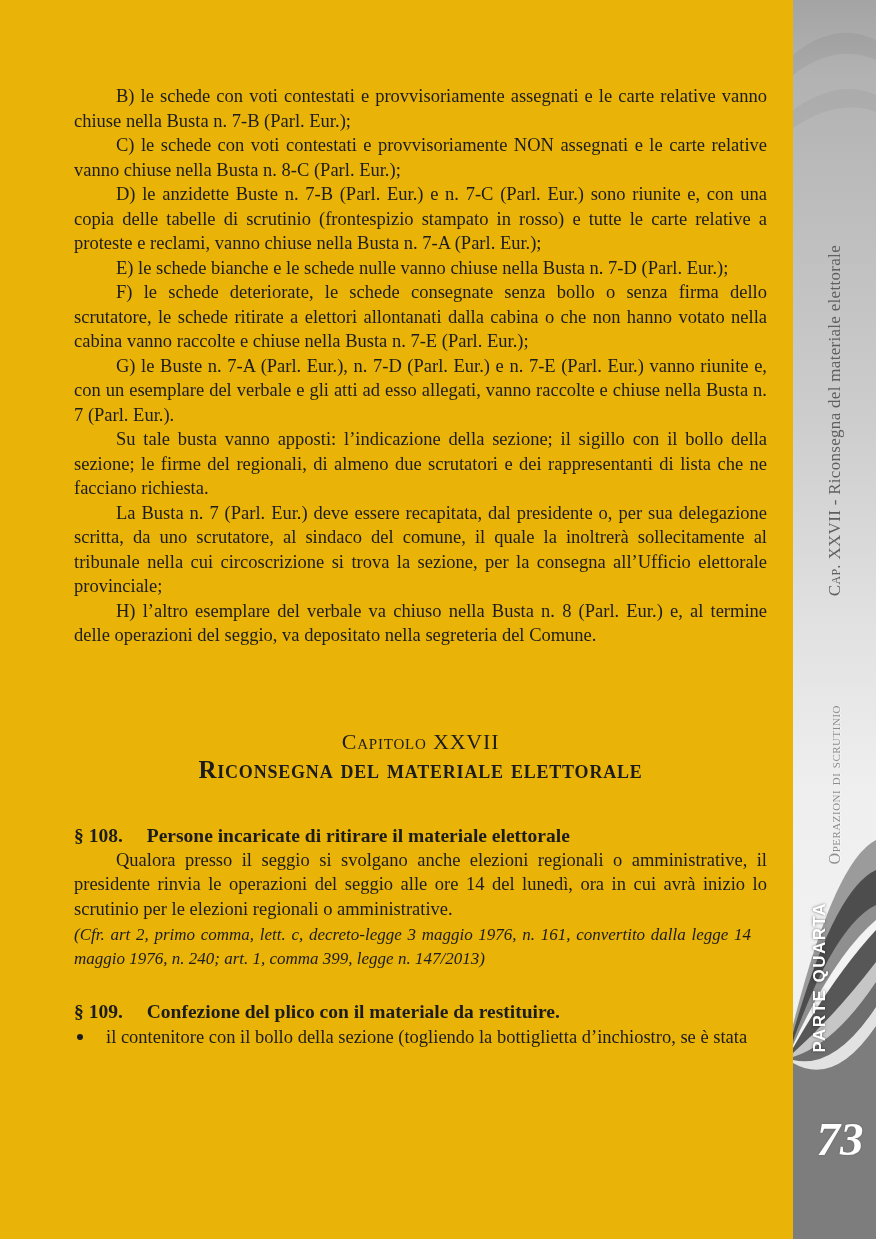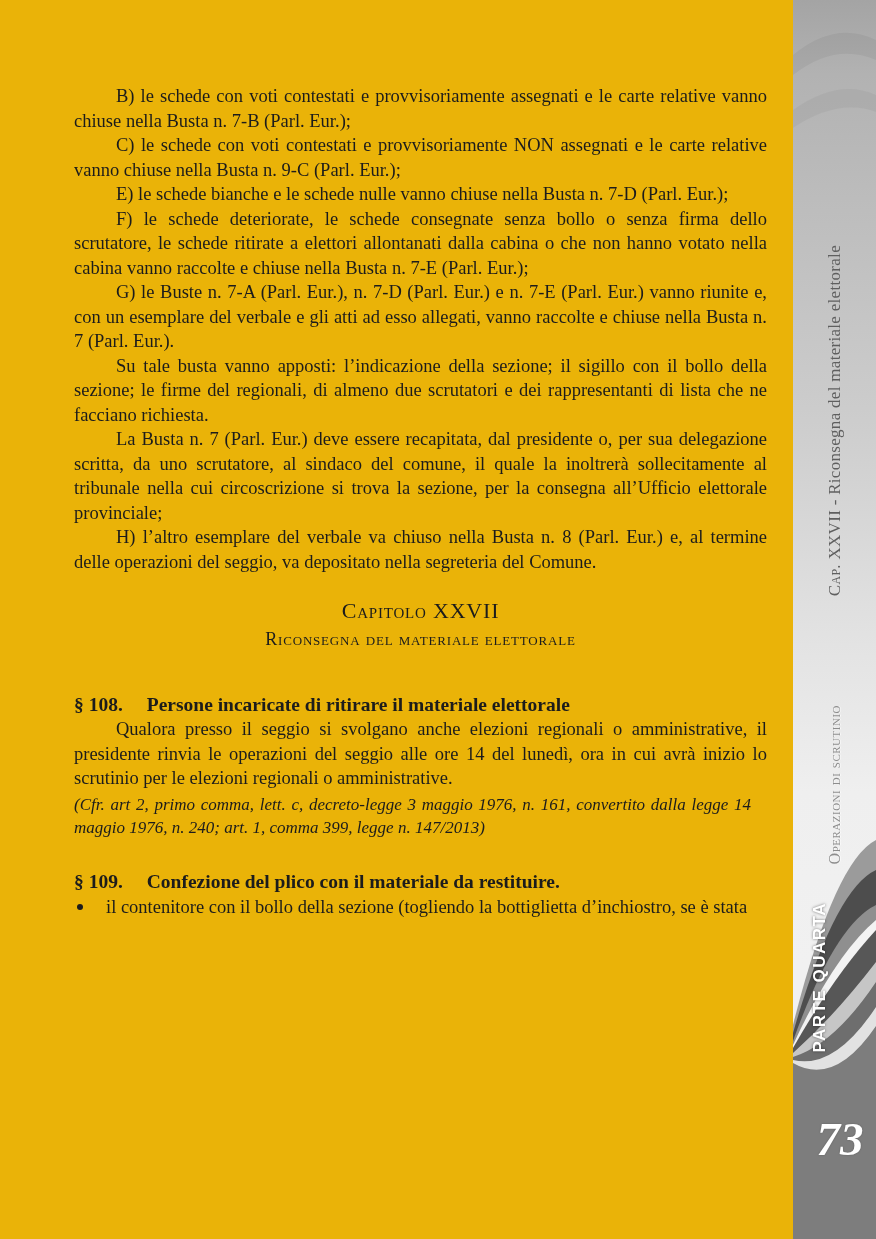--- a/index.html
+++ b/index.html
@@ -22,32 +22,33 @@
     margin:0;
     font-size:18.5px;
     line-height:24.5px;
     text-align:justify;
     text-indent:42px;
     hyphens:auto;
     -webkit-hyphens:auto;
   }
   
   .chapter-head{
-    margin-top:23px;
+    margin-top:80px;
     text-align:center;
     font-variant:small-caps;
     letter-spacing:.8px;
   }
   .chapter-head .l1{
     font-size:22px;
     line-height:28px;
   }
   .chapter-head .l2{
-    font-size:18px;
+    font-size:25px;
     line-height:28px;
+    font-weight:bold;
   }
   
   .sec-head{
     margin-top:40px;
     font-weight:bold;
     font-size:19.5px;
     line-height:24px;
   }
   .sec-head .sec-num{margin-right:24px;}
   .sec-body{margin-top:7px;}
@@ -142,21 +143,22 @@
     text-shadow:0 0 2px rgba(0,0,0,.25);
   }
 </style>
 </head>
 <body>
 
 <div class="page">
 
   <div class="text-col">
     <p class="bodyp">B) le schede con voti contestati e provvisoriamente assegnati e le carte relative vanno chiuse nella Busta n. 7-B (Parl. Eur.);</p>
-    <p class="bodyp">C) le schede con voti contestati e provvisoriamente NON assegnati e le carte relative vanno chiuse nella Busta n. 9-C (Parl. Eur.);</p>
+    <p class="bodyp">C) le schede con voti contestati e provvisoriamente NON assegnati e le carte relative vanno chiuse nella Busta n. 8-C (Parl. Eur.);</p>
+    <p class="bodyp">D) le anzidette Buste n. 7-B (Parl. Eur.) e n. 7-C (Parl. Eur.) sono riunite e, con una copia delle tabelle di scrutinio (frontespizio stampato in rosso) e tutte le carte relative a proteste e reclami, vanno chiuse nella Busta n. 7-A (Parl. Eur.);</p>
     <p class="bodyp">E) le schede bianche e le schede nulle vanno chiuse nella Busta n. 7-D (Parl. Eur.);</p>
     <p class="bodyp">F) le schede deteriorate, le schede consegnate senza bollo o senza firma dello scrutatore, le schede ritirate a elettori allontanati dalla cabina o che non hanno votato nella cabina vanno raccolte e chiuse nella Busta n. 7-E (Parl. Eur.);</p>
     <p class="bodyp">G) le Buste n. 7-A (Parl. Eur.), n. 7-D (Parl. Eur.) e n. 7-E (Parl. Eur.) vanno riunite e, con un esemplare del verbale e gli atti ad esso allegati, vanno raccolte e chiuse nella Busta n. 7 (Parl. Eur.).</p>
     <p class="bodyp">Su tale busta vanno apposti: l’indicazione della sezione; il sigillo con il bollo della sezione; le firme del regionali, di almeno due scrutatori e dei rappresentanti di lista che ne facciano richiesta.</p>
     <p class="bodyp">La Busta n. 7 (Parl. Eur.) deve essere recapitata, dal presidente o, per sua delegazione scritta, da uno scrutatore, al sindaco del comune, il quale la inoltrerà sollecitamente al tribunale nella cui circoscrizione si trova la sezione, per la consegna all’Ufficio elettorale provinciale;</p>
     <p class="bodyp">H) l’altro esemplare del verbale va chiuso nella Busta n. 8 (Parl. Eur.) e, al termine delle operazioni del seggio, va depositato nella segreteria del Comune.</p>
 
     <div class="chapter-head">
       <div class="l1">Capitolo XXVII</div>
       <div class="l2">Riconsegna del materiale elettorale</div>

